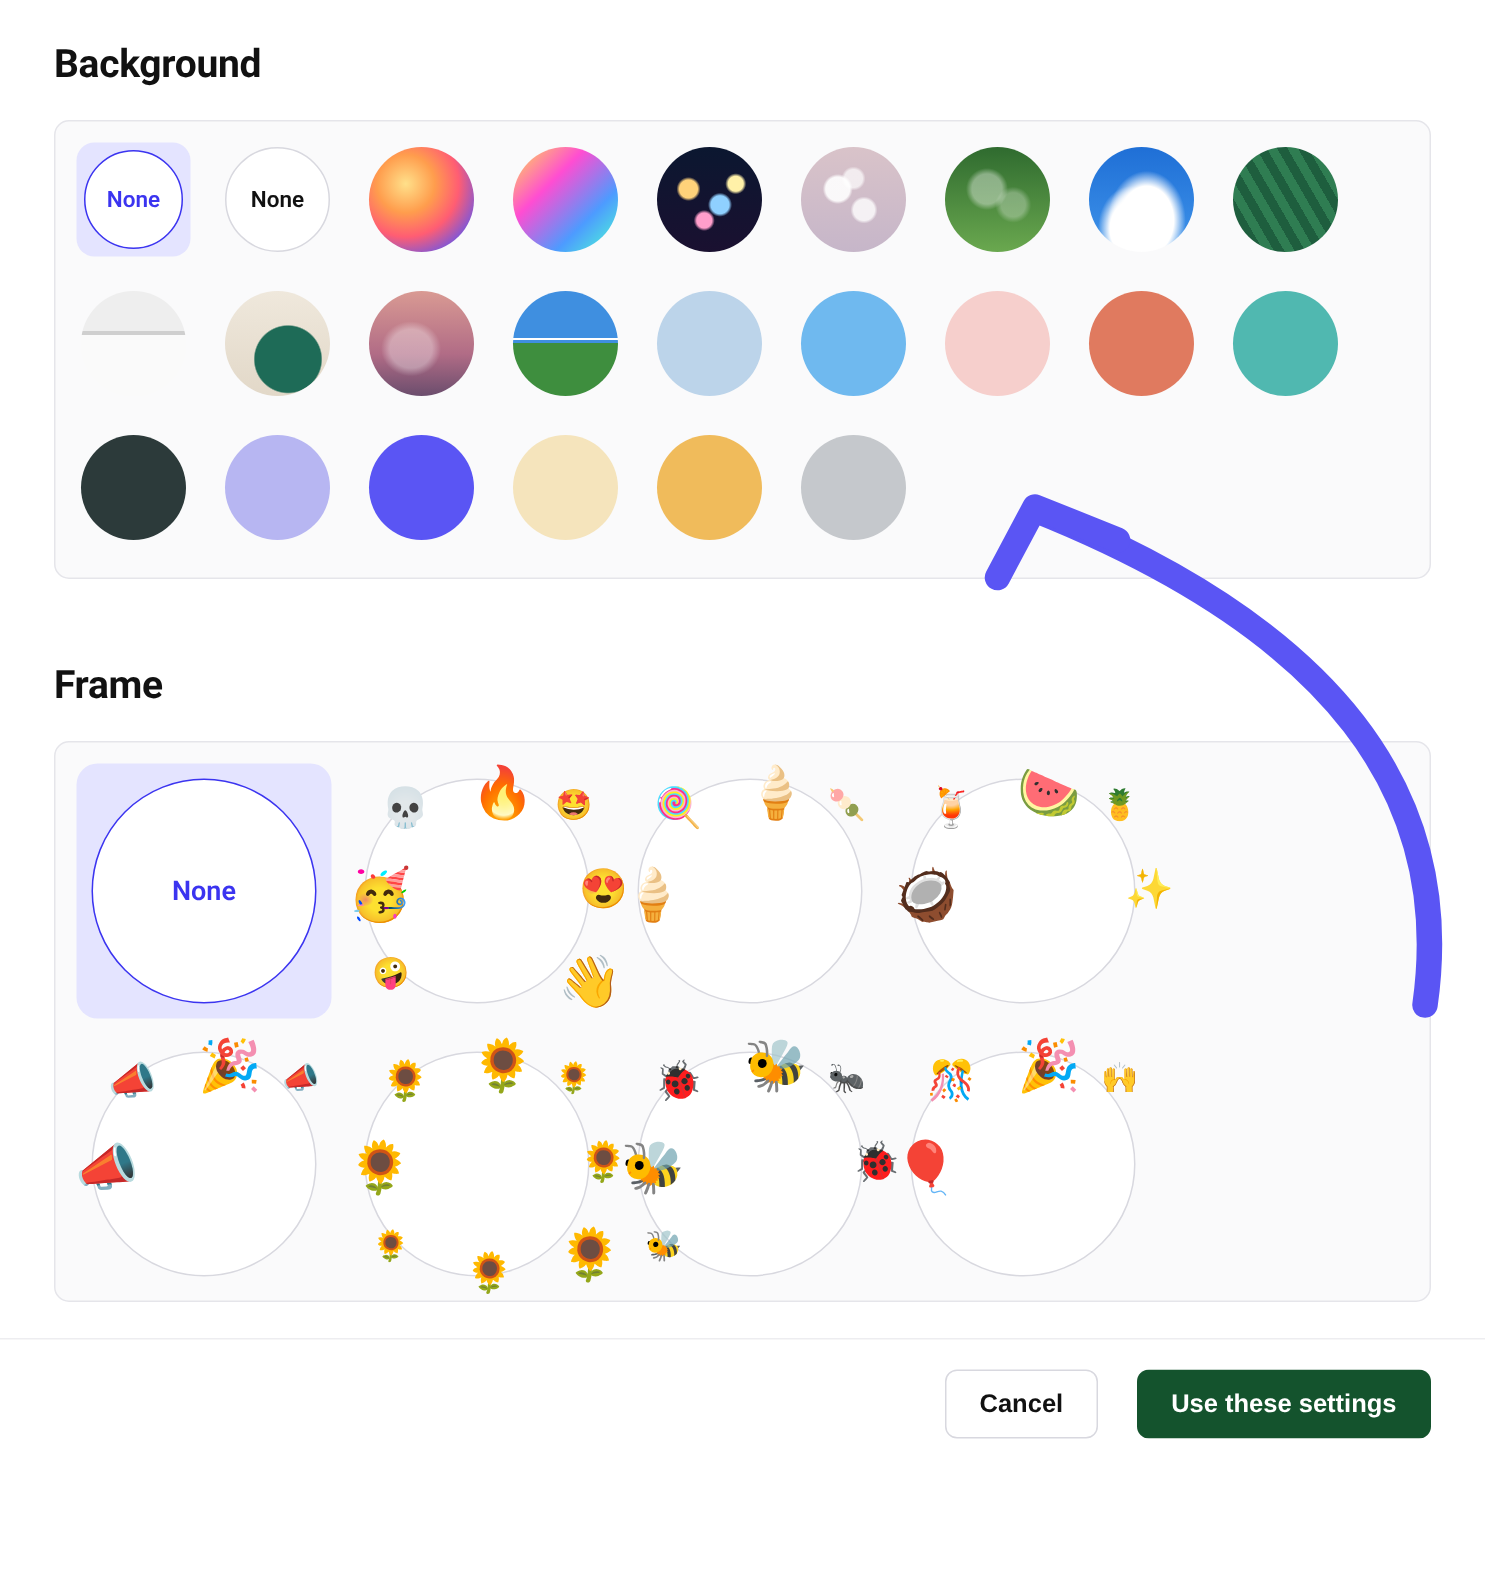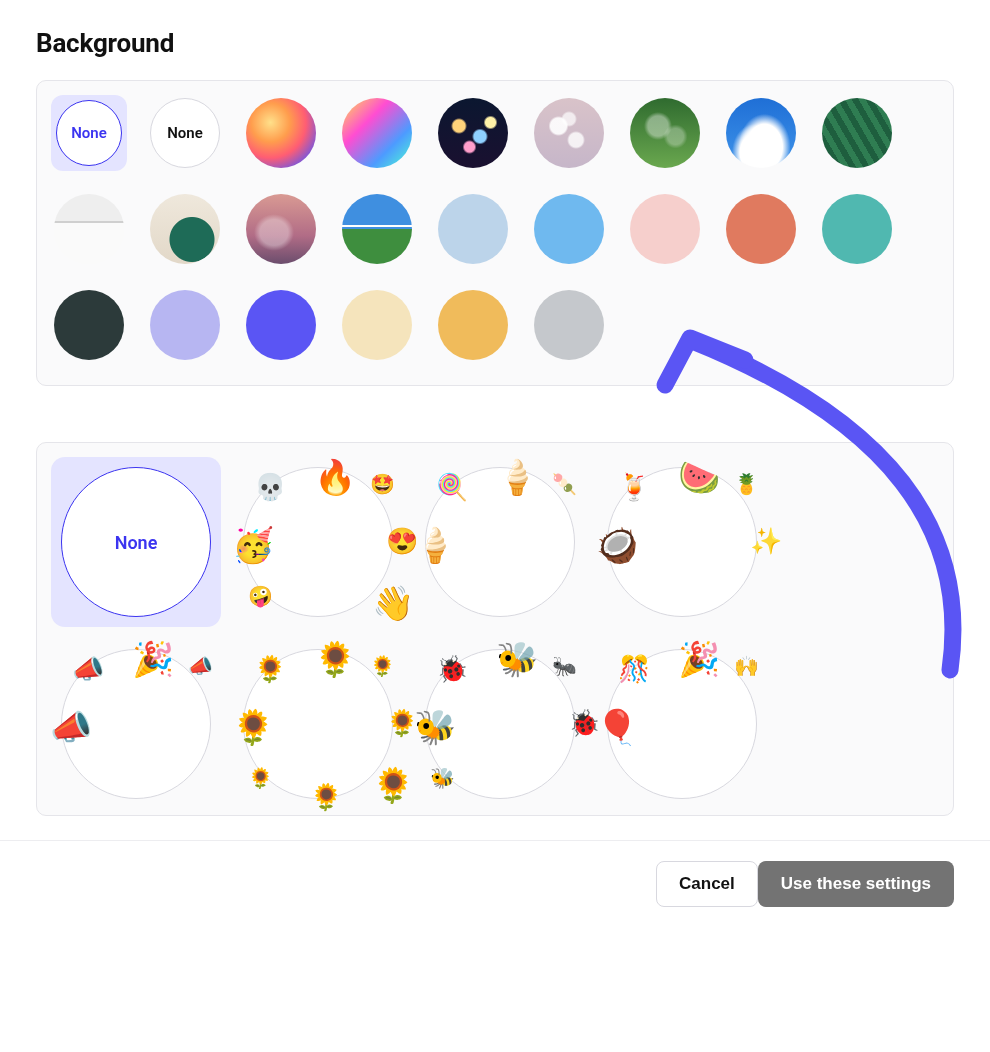--- a/index.html
+++ b/index.html
@@ -116,38 +116,38 @@
   }
   .deco.sm { font-size: 20px; }
   .deco.lg { font-size: 34px; }
   
   .footer {
     border-top: 1px solid #ededf0;
     margin-top: 24px;
     padding: 20px 36px 28px 36px;
     display: flex;
     justify-content: flex-end;
-    gap: 0;
+    gap: 26px;
     background:#fff;
   }
   .btn {
     font-size: 17px;
     font-weight: 600;
     padding: 12px 22px;
     border-radius: 8px;
     cursor: pointer;
     border: 1px solid transparent;
   }
   .btn.secondary {
     background: #fff;
     border-color: #d8d8df;
     color: #111;
   }
   .btn.primary {
-    background: #737373;
+    background: #14532d;
     color: #fff;
   }
   
   .arrow-annotation {
     position: absolute;
     pointer-events: none;
   }
   .content-wrap { position: relative; }
 </style>
 </head>
@@ -229,20 +229,21 @@
           <div class="bg-slot">
             <div class="swatch" style="background: rgb(240, 187, 91);"></div>
           </div>
           <div class="bg-slot">
             <div class="swatch" style="background: rgb(197, 200, 204);"></div>
           </div>
         </div>
   </div>
 
   <div class="frame-section">
+    <h2 class="section-title">Frame</h2>
 
     <div class="panel" style="padding-bottom:6px;">
       <div class="frame-grid" id="frame-grid">
             <div class="frame-slot selected">
               <div class="frame-circle">
                 <span>None</span>
               </div>
             </div>
             <div class="frame-slot">
               <div class="frame-circle">

